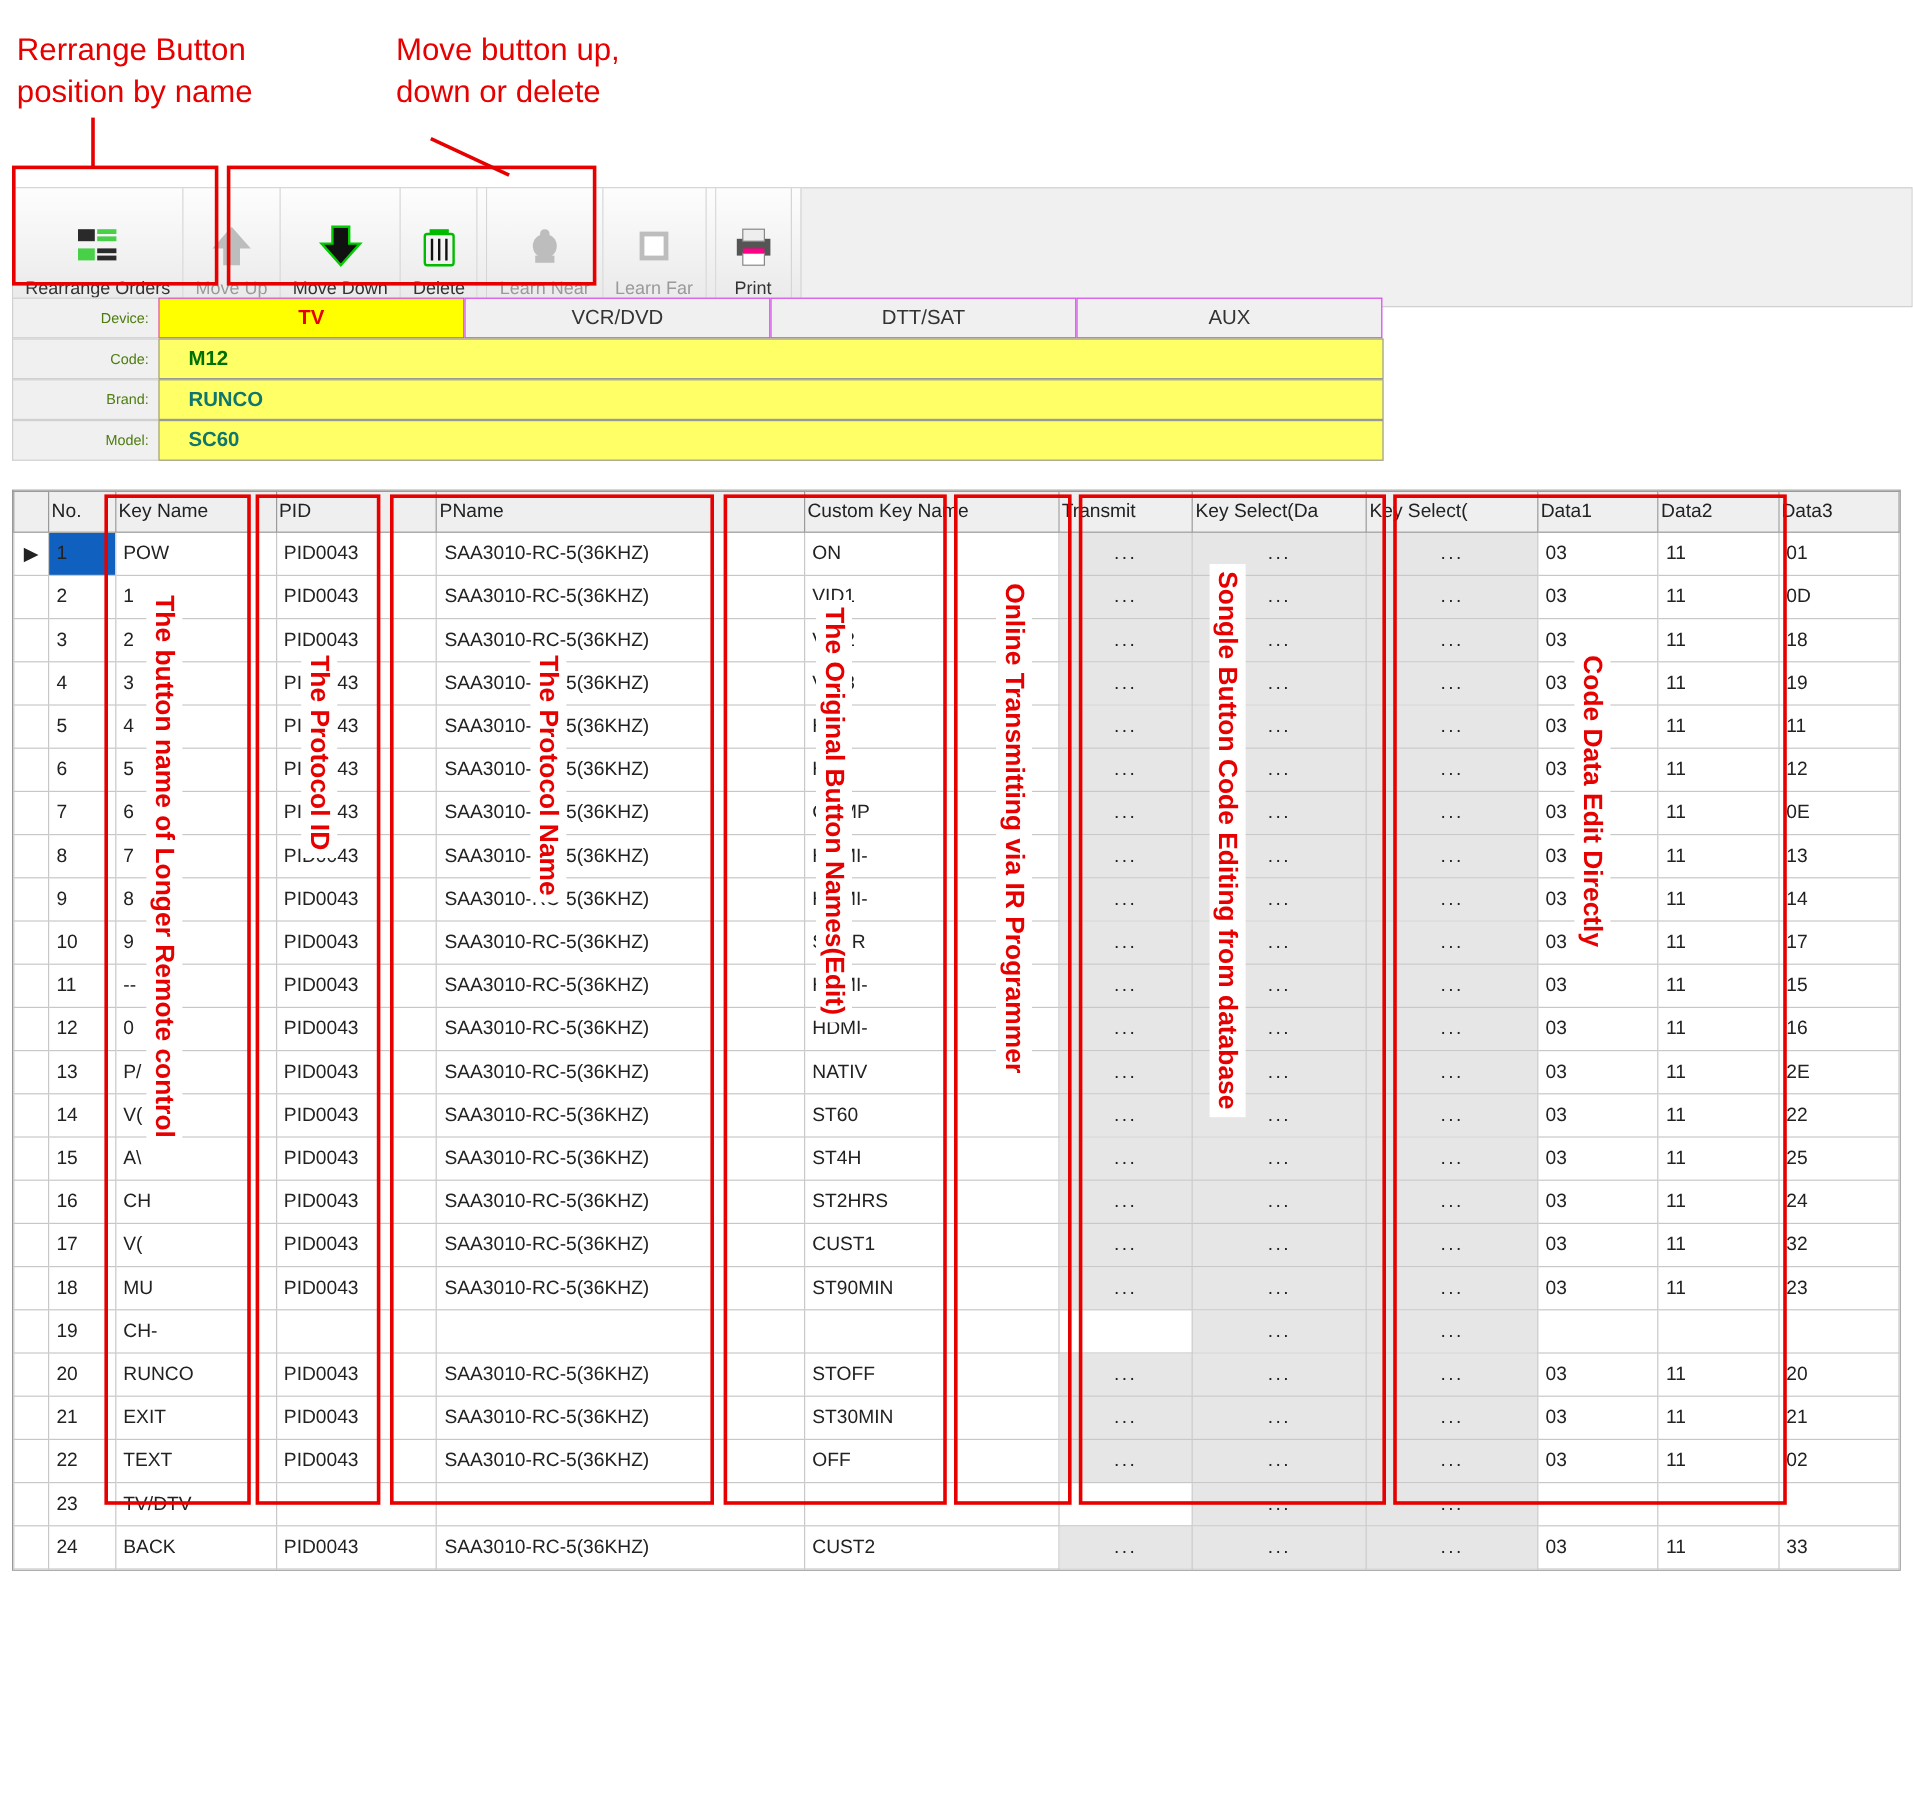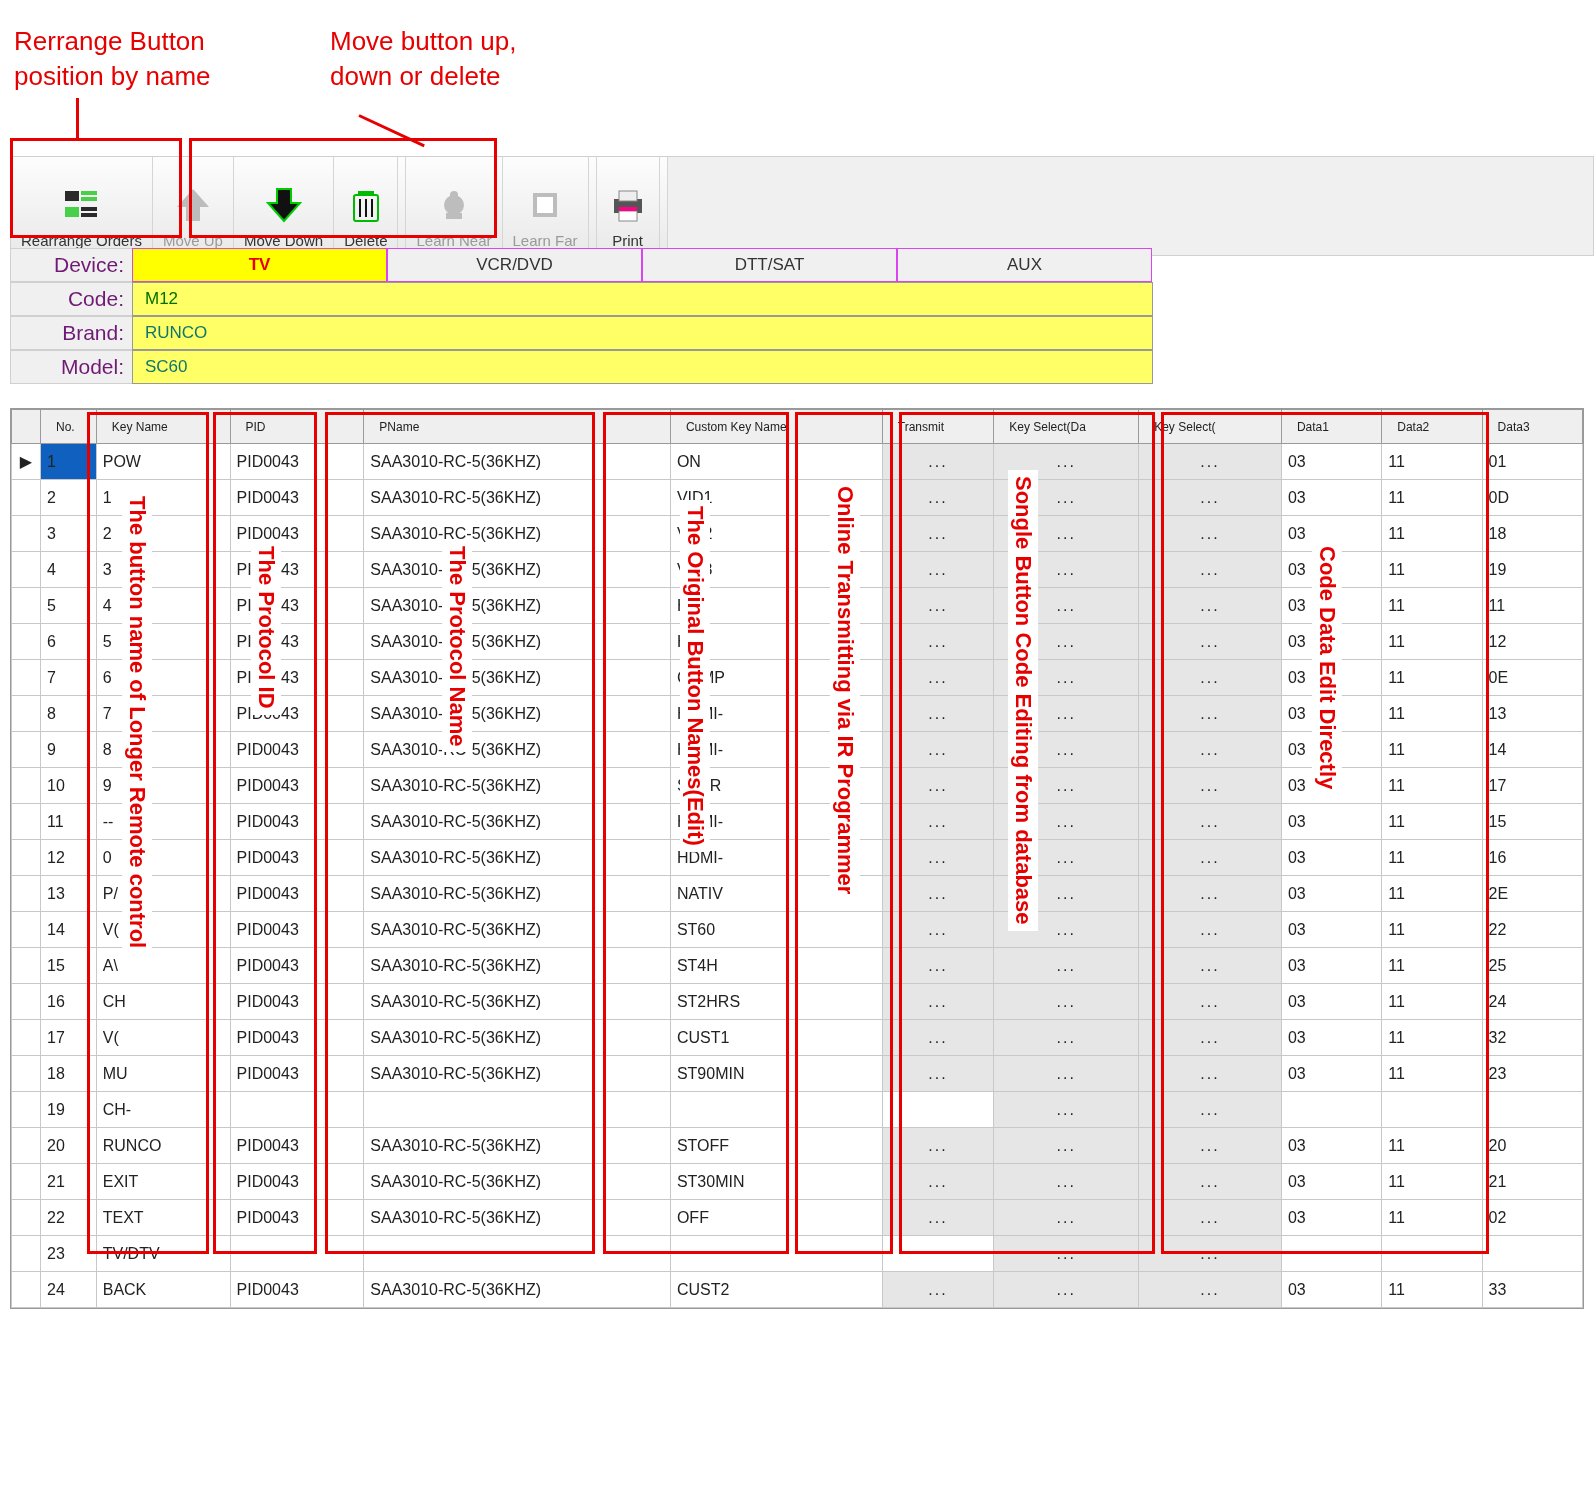--- a/index.html
+++ b/index.html
@@ -15,32 +15,32 @@
   .toolbar { position:absolute; top:156px; left:10px; right:0; height:100px; background:#f0f0f0; border:1px solid #d0d0d0; display:flex; align-items:stretch; }
   .tbn { display:flex; flex-direction:column; align-items:center; justify-content:flex-end; padding:4px 10px 6px; border-right:1px solid #d5d5d5; background:linear-gradient(#fdfdfd,#e9e9e9); cursor:pointer; font-size:15px; color:#333; }
   .tbn.disabled { color:#9a9a9a; }
   .tbn .ico { width:42px; height:42px; margin-bottom:6px; display:flex; align-items:center; justify-content:center; }
   .tbn .lbl { white-space:nowrap; }
   .vsep { width:8px; background:linear-gradient(#fdfdfd,#e9e9e9); border-right:1px solid #d5d5d5; }
 
   
   .devpanel { position:absolute; top:248px; left:10px; width:1172px; }
   .devrow { display:flex; align-items:stretch; height:34px; }
-  .devlbl { width:122px; text-align:right; padding-right:8px; font-size:21px; color:#701a75; display:flex; align-items:center; justify-content:flex-end; background:#f0f0f0; border:1px solid #d0d0d0; border-right:none; }
+  .devlbl { width:122px; text-align:right; padding-right:8px; font-size:12px; color:#4d7c0f; display:flex; align-items:center; justify-content:flex-end; background:#f0f0f0; border:1px solid #d0d0d0; border-right:none; }
   .devcells { display:flex; flex:1; }
   .devcell { border:1px solid #d946ef; background:#f0f0f0; display:flex; align-items:center; justify-content:center; font-size:17px; }
   .devcell.tv { width:255px; background:#ffff00; font-weight:bold; color:#e60000; justify-content:center; }
   .devcell.other { width:255px; font-weight:normal; color:#333; }
-  .devval { width:1021px; border:1px solid #999; background:#ffff66; font-weight:normal; color:#007000; padding-left:12px; display:flex; align-items:center; font-size:17px; }
+  .devval { width:1021px; border:1px solid #999; background:#ffff66; font-weight:bold; color:#007000; padding-left:24px; display:flex; align-items:center; font-size:17px; }
   .devval.black { color:#0f766e; }
 
   
   .grid { position:absolute; top:408px; left:10px; width:1574px; border:1px solid #999; }
   .grid table { border-collapse:collapse; width:100%; table-layout:fixed; background:#fff; }
-  .grid th { background:#efefef; border:1px solid #9a9a9a; font-weight:normal; font-size:12px; color:#222; text-align:left; padding:6px 15px; height:34px; white-space:nowrap; overflow:hidden; }
+  .grid th { background:#efefef; border:1px solid #9a9a9a; font-weight:normal; font-size:16px; color:#222; text-align:left; padding:6px 2px; height:34px; white-space:nowrap; overflow:hidden; }
   .grid td { border:1px solid #c8c8c8; font-size:16px; color:#222; padding:4px 6px; height:36px; white-space:nowrap; overflow:hidden; }
   .rowmark { width:24px; text-align:center; padding:0; }
   .selcell { background:#1060c0; color:#fff; }
   .dots { background:#e6e6e6; text-align:center; color:#555; cursor:pointer; }
   .dots span { letter-spacing:2px; }
 
   
   col.c-mark { width:26px; }
   col.c-no { width:50px; }
   col.c-key { width:120px; }

